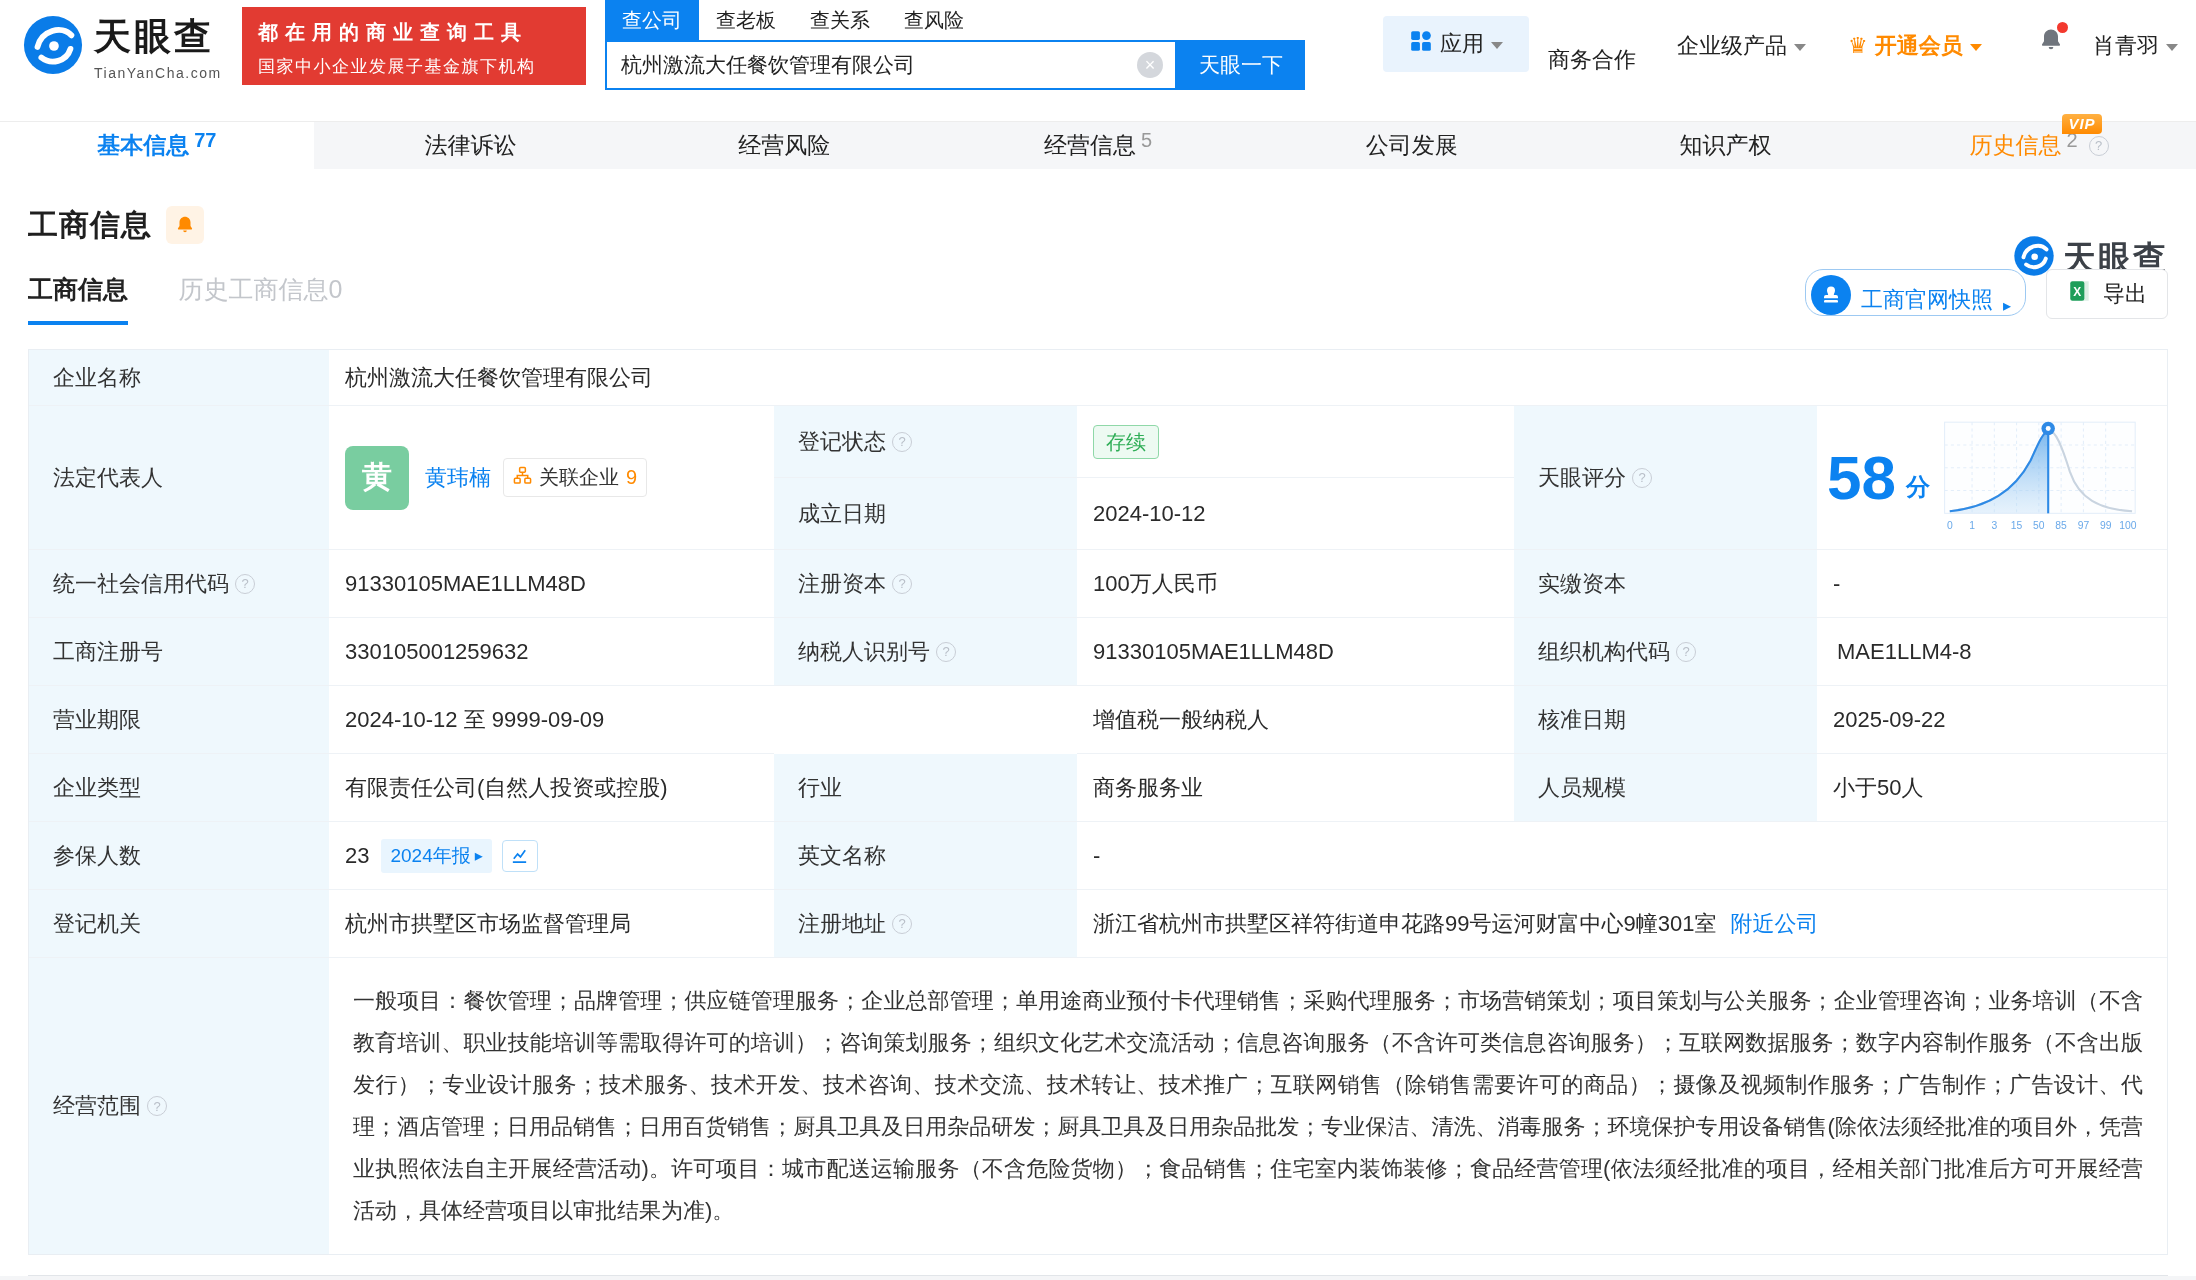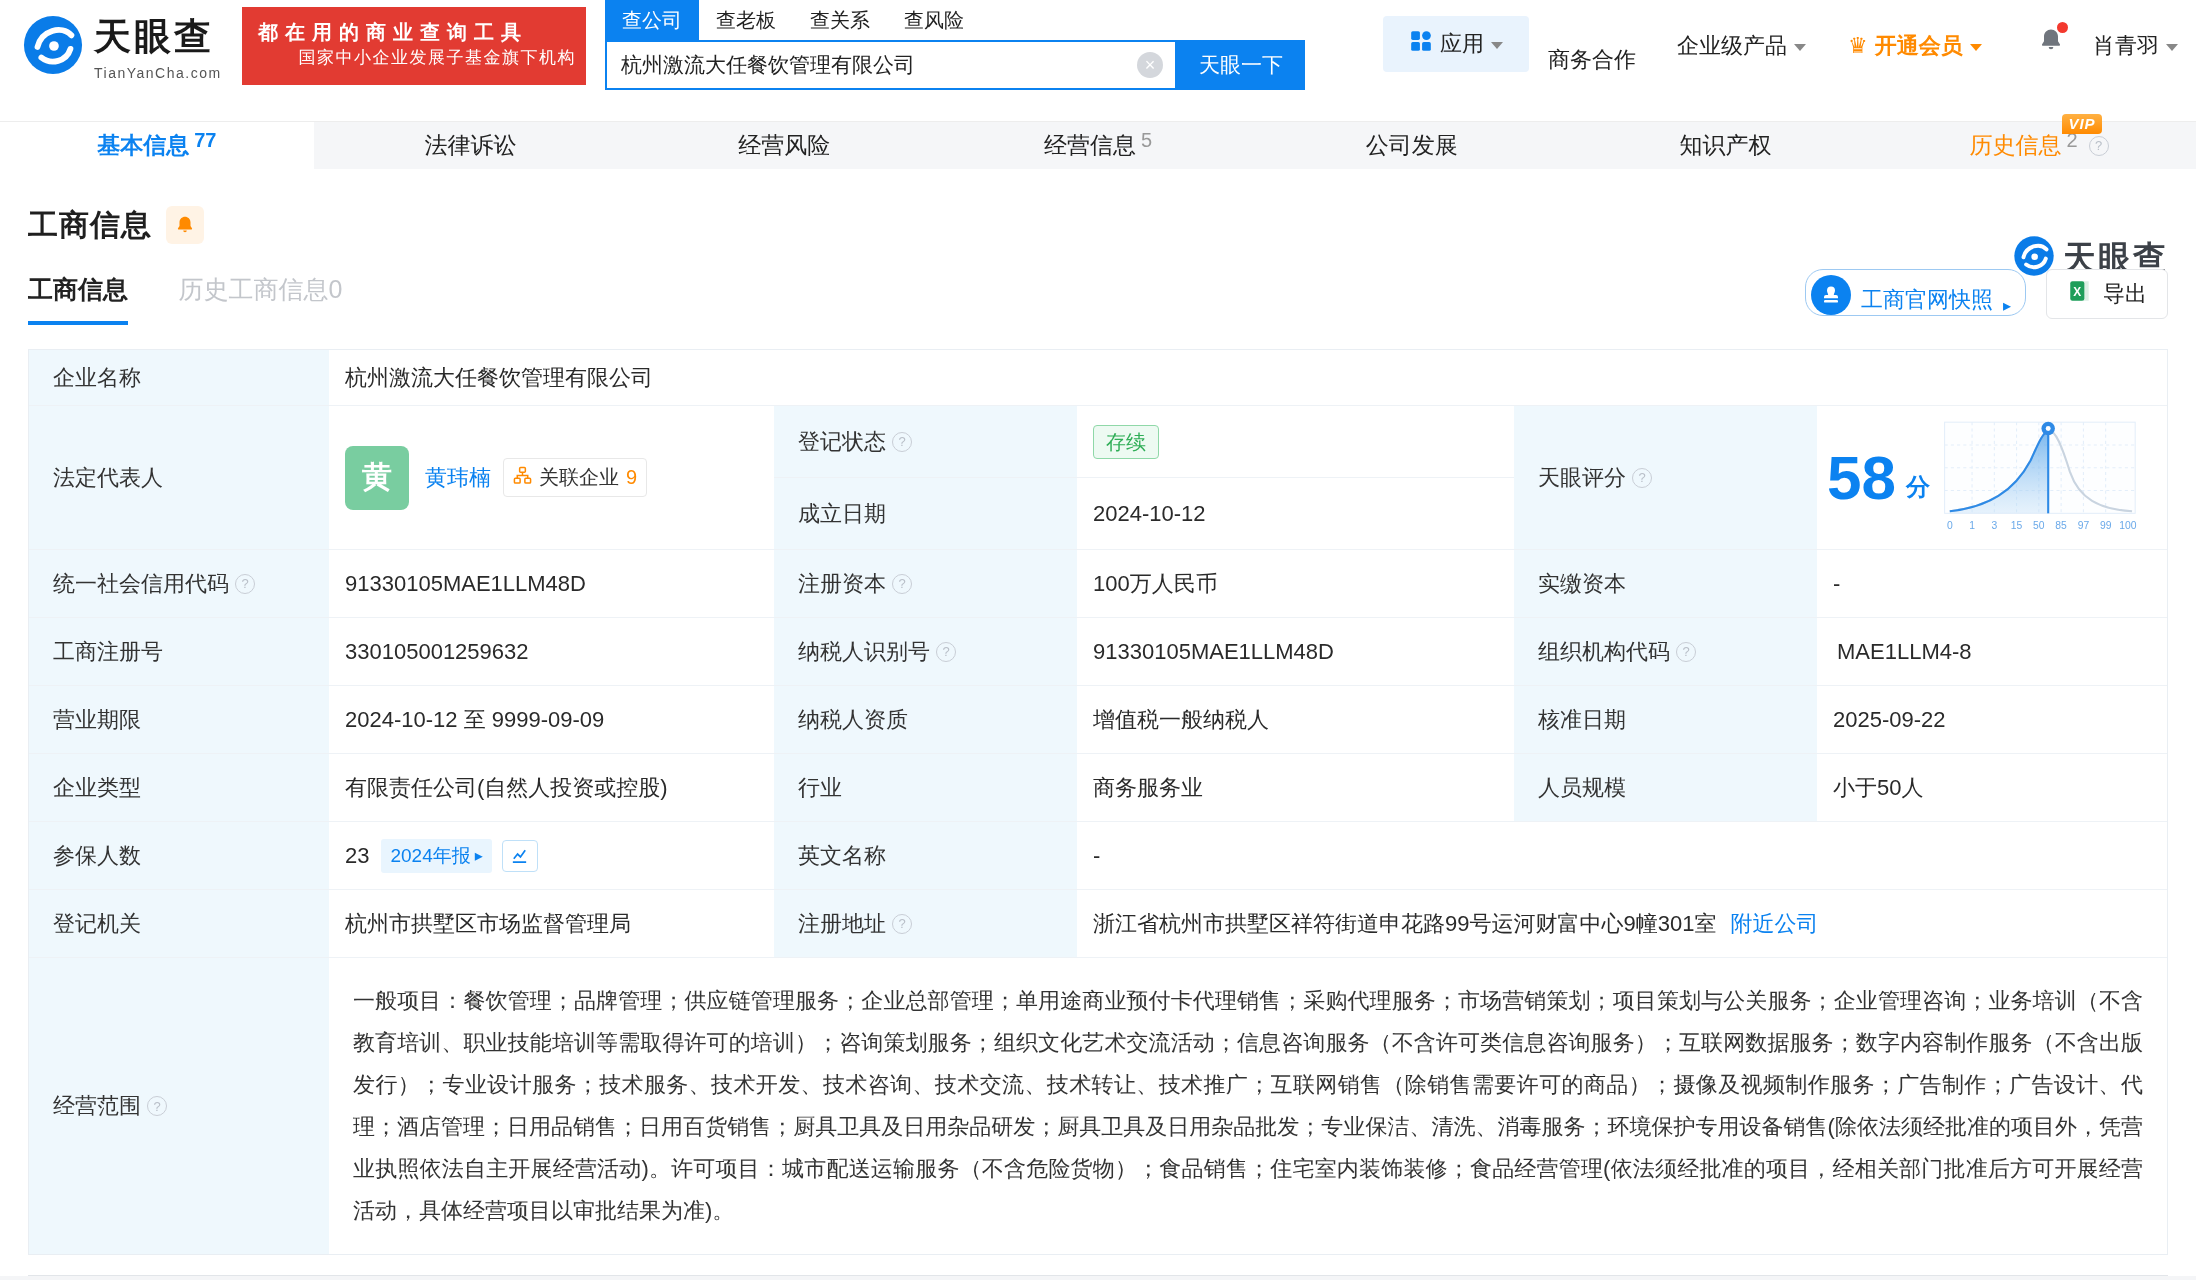--- a/index.html
+++ b/index.html
@@ -6,21 +6,21 @@
   html,body { width:2196px; height:1280px; overflow:hidden; background:#fff;
     font-family:"Liberation Sans","DejaVu Sans",sans-serif; color:#333; }
 
   
   .header { position:relative; height:121px; background:#fff; }
   .logo { position:absolute; left:22px; top:12px; display:flex; align-items:center; gap:10px; cursor:pointer; }
   .logo-name { font-size:37px; font-weight:bold; color:#1a1a1a; letter-spacing:3px; }
   .logo-domain { font-size:14px; color:#555; letter-spacing:1.5px; margin-top:3px; }
   .promo { position:absolute; left:242px; top:7px; width:344px; height:78px; background:#e23b32; color:#fff; padding:12px 10px 0 16px; cursor:pointer; }
   .promo-line1 { font-size:20px; letter-spacing:7px; white-space:nowrap; font-weight:bold; }
-  .promo-line2 { font-size:17px; letter-spacing:1.5px; white-space:nowrap;text-align:right; }
+  .promo-line2 { font-size:17px; letter-spacing:1.5px; margin-top:9px; white-space:nowrap; }
 
   .search-tabs { position:absolute; left:605px; top:0; display:flex; }
   .search-tab { padding:7px 17px; font-size:20px; color:#222; cursor:pointer; }
   .search-tab.active { background:#0b82f0; color:#fff; }
   .search-row { position:absolute; left:605px; top:40px; display:flex; height:50px; }
   .search-box { width:572px; border:2px solid #0b82f0; background:#fff; display:flex; align-items:center; }
   .search-input { flex:1; border:none; outline:none; font-size:21px; padding-left:14px; color:#222; background:transparent;
     font-family:"Liberation Sans","DejaVu Sans",sans-serif; }
   .clear-btn { width:26px; height:26px; border-radius:50%; background:#d4d7dc; color:#fff; display:flex; align-items:center; justify-content:center; font-size:18px; margin-right:12px; cursor:pointer; flex:none; line-height:1; }
   .search-btn { width:128px; background:#0b82f0; color:#fff; font-size:21px; display:flex; align-items:center; justify-content:center; cursor:pointer; }
@@ -381,23 +381,20 @@
     <div class="cell vc" style="grid-column:6;grid-row:5;padding-left:20px;">
         <span>MAE1LLM4-8</span>
       </div>
 
     <div class="cell lc" style="grid-column:1;grid-row:6;">
         <span>营业期限</span>
       </div>
     <div class="cell vc" style="grid-column:2;grid-row:6;">
         <span>2024-10-12 至 9999-09-09</span>
       </div>
-    <div class="cell lc" style="grid-column:3;grid-row:6;">
-        <span>纳税人资质</span>
-      </div>
     <div class="cell vc" style="grid-column:4;grid-row:6;">
         <span>增值税一般纳税人</span>
       </div>
     <div class="cell lc" style="grid-column:5;grid-row:6;">
         <span>核准日期</span>
       </div>
     <div class="cell vc" style="grid-column:6;grid-row:6;">
         <span>2025-09-22</span>
       </div>
 

